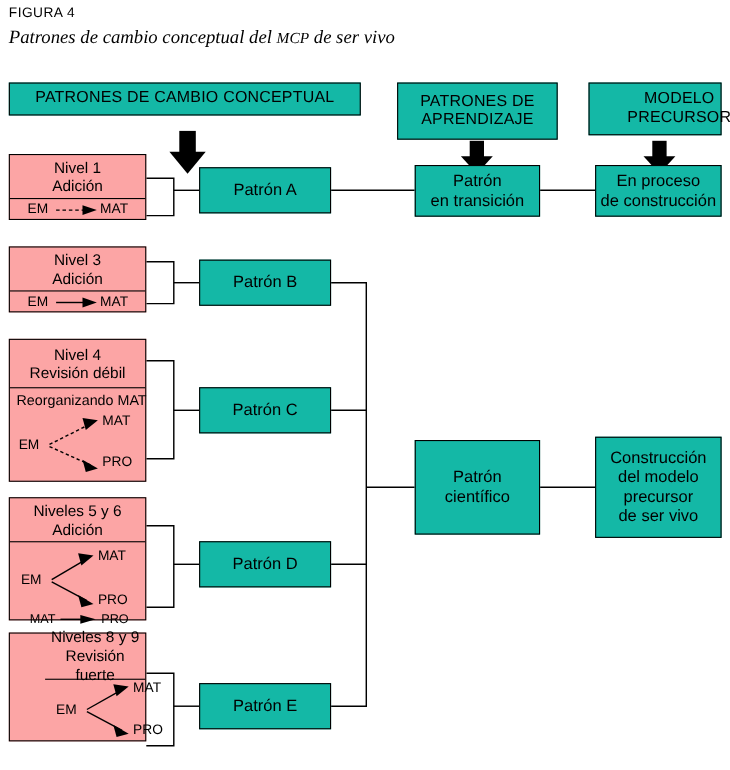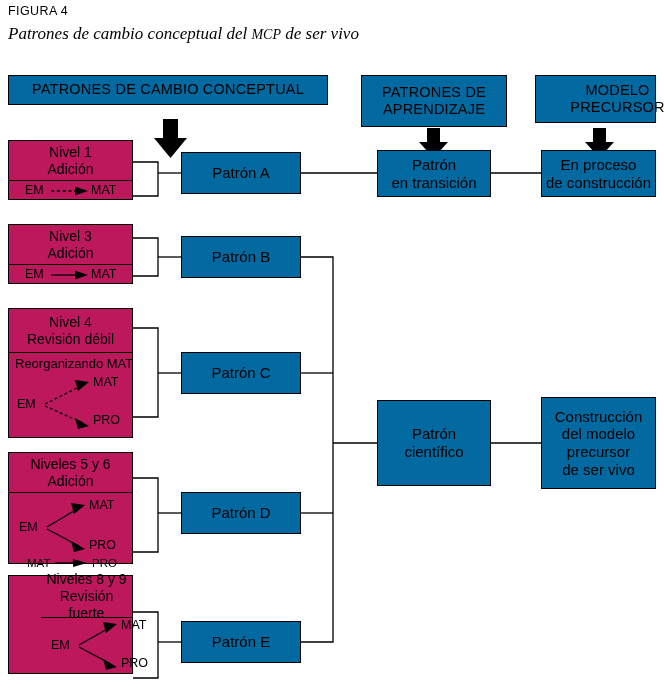--- a/index.html
+++ b/index.html
@@ -8,26 +8,26 @@
 
   .fig-label{position:absolute;left:8px;top:4px;font-size:12.5px;
              letter-spacing:.4px;font-family:"Liberation Sans",sans-serif;}
   .fig-title{position:absolute;left:8px;top:24px;font-size:17px;font-style:italic;
              font-family:Liberation Serif, serif;}
   .fig-title .sc{font-size:14px;}
 
   .canvas{position:absolute;left:0;top:0;width:664px;height:700px;}
 
   .box{position:absolute;box-sizing:border-box;border:1.4px solid #000;
-       background:#0369a1;display:flex;align-items:center;justify-content:center;
+       background:#14b8a6;display:flex;align-items:center;justify-content:center;
        text-align:center;line-height:1.18;}
 
   .hdr{font-size:14.5px;letter-spacing:.2px;}
   .pat{font-size:15px;}
-  .lvl-wrap{position:absolute;box-sizing:border-box;border:1.4px solid #000;background:#be185d;}
+  .lvl-wrap{position:absolute;box-sizing:border-box;border:1.4px solid #000;background:#fca5a5;}
   .lvl-head{box-sizing:border-box;border-bottom:1.4px solid #000;
             display:flex;align-items:center;justify-content:center;text-align:center;
             font-size:14px;line-height:1.2;}
   .lvl-body{position:relative;box-sizing:border-box;}
   .mini{position:absolute;font-size:12.5px;white-space:nowrap;}
   .mini.sm{font-size:11.5px;}
   .reorg{position:absolute;font-size:13px;left:6px;top:3px;white-space:nowrap;}
 
   svg{position:absolute;left:0;top:0;overflow:visible;}
   .ln{stroke:#000;stroke-width:1.3;fill:none;}

